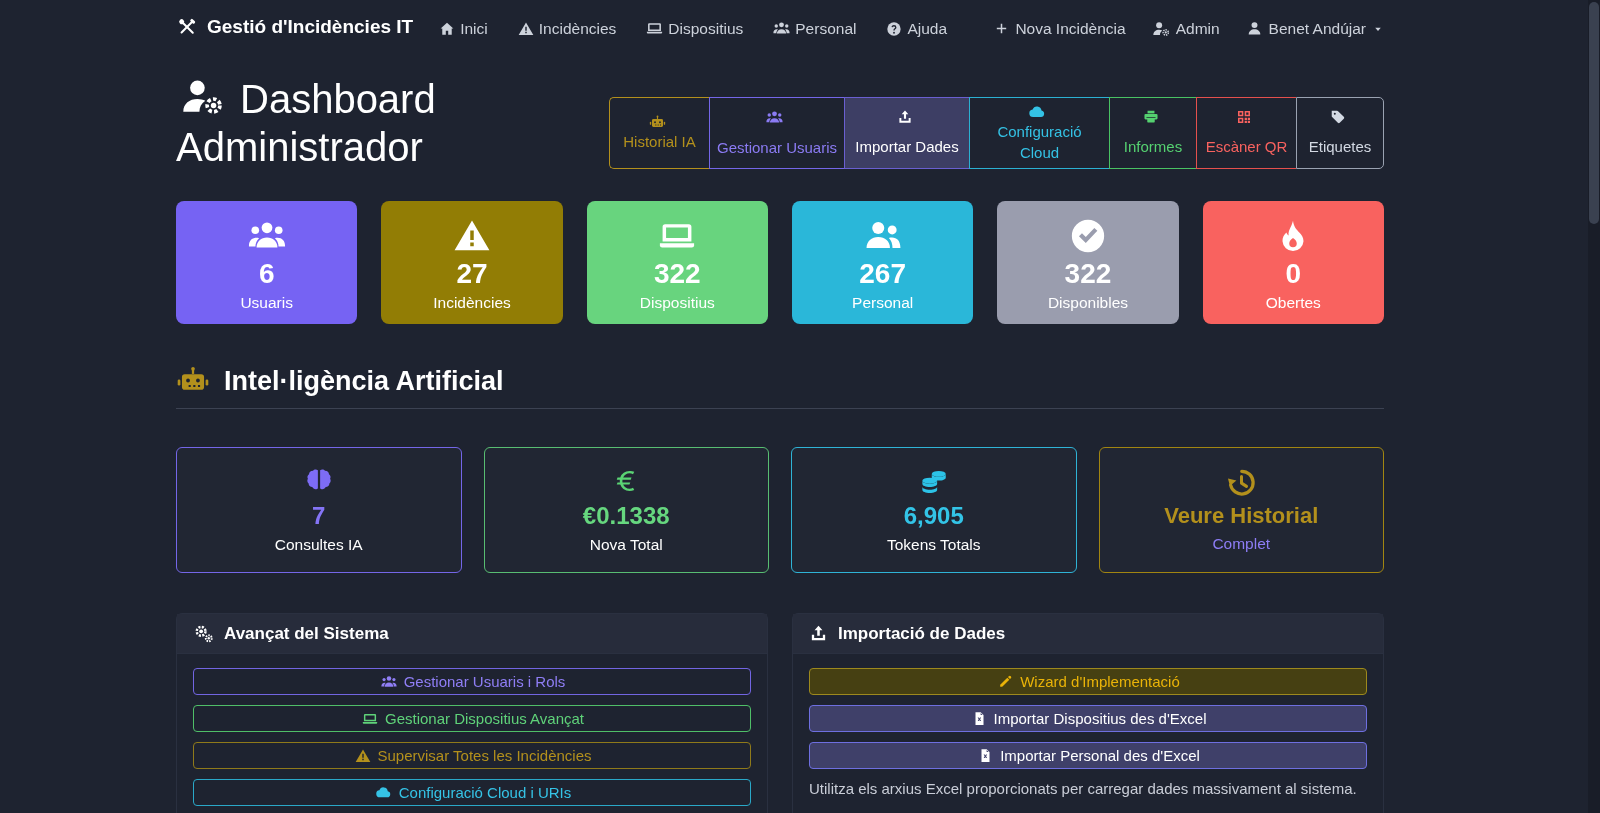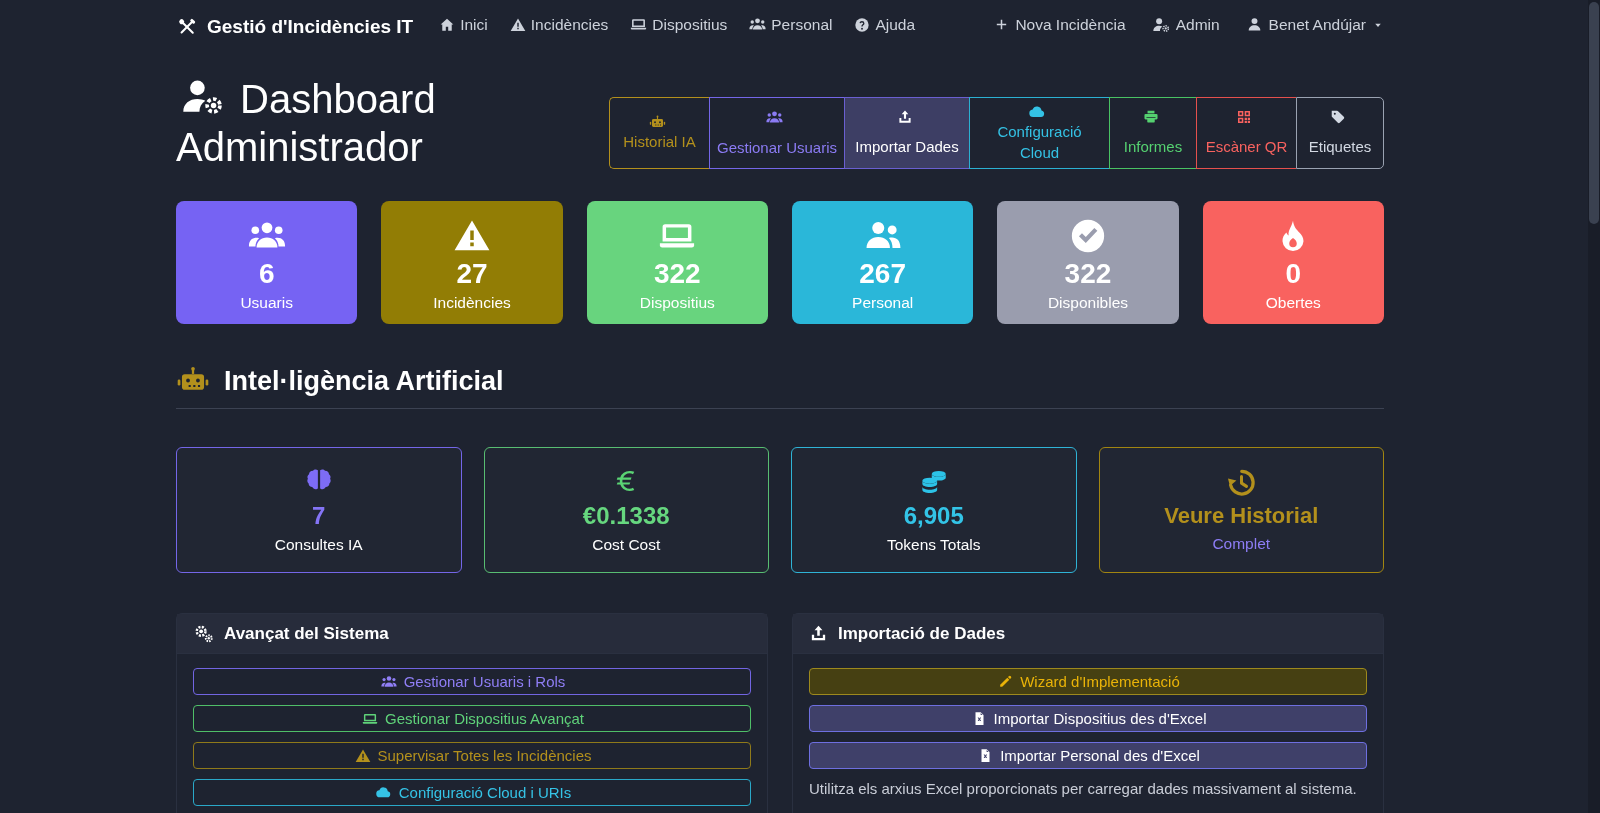--- a/index.html
+++ b/index.html
@@ -2,23 +2,23 @@
 <html><head>
 <meta charset="utf-8">
 <style>
   * { box-sizing: border-box; }
   html,body { margin:0; padding:0; width:1600px; height:813px; overflow:hidden;
     background:#1e2330; font-family:"Liberation Sans", sans-serif; color:#fff; }
   svg.ic { display:inline-block; vertical-align:-3px; fill:currentColor; }
 
   
   .navbar { height:53px; display:flex; align-items:center; background:#1e2330; }
-  .nav-inner { width:1208px; margin-left:176px; display:flex; align-items:flex-start; }
+  .nav-inner { width:1208px; margin-left:176px; display:flex; align-items:flex-end; }
   .brand { display:flex; align-items:center; gap:9px; color:#fff; font-size:19px; font-weight:700; cursor:pointer; }
-  .nav-links { display:flex; align-items:center; gap:22px; margin-left:26px; }
+  .nav-links { display:flex; align-items:center; gap:30px; margin-left:26px; }
   .nav-link { display:flex; align-items:center; gap:5px; color:#cdd2db; font-size:15.5px; cursor:pointer; }
   .nav-right { margin-left:auto; display:flex; align-items:center; gap:26px; }
   .nav-right .nav-link { gap:6px; }
 
   
   .container { width:1208px; margin-left:176px; }
   .header-row { display:flex; justify-content:space-between; align-items:flex-start; margin-top:22px; }
   .page-title { font-size:40px; font-weight:400; line-height:48px; width:470px; margin:0; }
   .page-title svg { margin-right:12px; }
 
@@ -385,21 +385,21 @@
           <use href="#i-brain"></use>
         </svg>
       <div class="val">7</div>
       <div class="cap">Consultes IA</div>
     </div>
     <div class="ai-card aic2">
       <svg class="ic" width="30" height="30" style="color:#5ad374">
           <use href="#i-euro"></use>
         </svg>
       <div class="val">€0.1338</div>
-      <div class="cap">Cost Cost</div>
+      <div class="cap">Nova Total</div>
     </div>
     <div class="ai-card aic3">
       <svg class="ic" width="30" height="30" style="color:#2cc3e8">
           <use href="#i-coins"></use>
         </svg>
       <div class="val">6,905</div>
       <div class="cap">Tokens Totals</div>
     </div>
     <div class="ai-card aic4">
       <svg class="ic" width="30" height="30" style="color:#b3901c">

